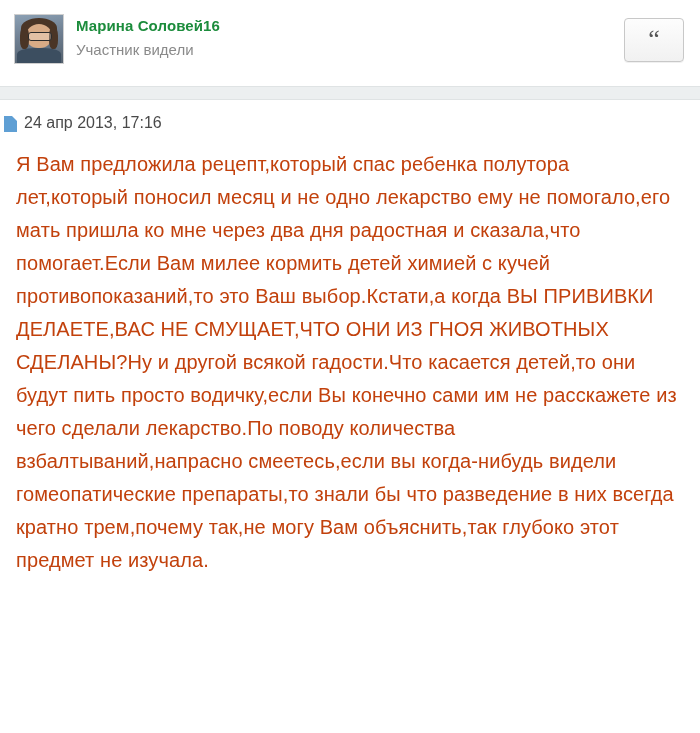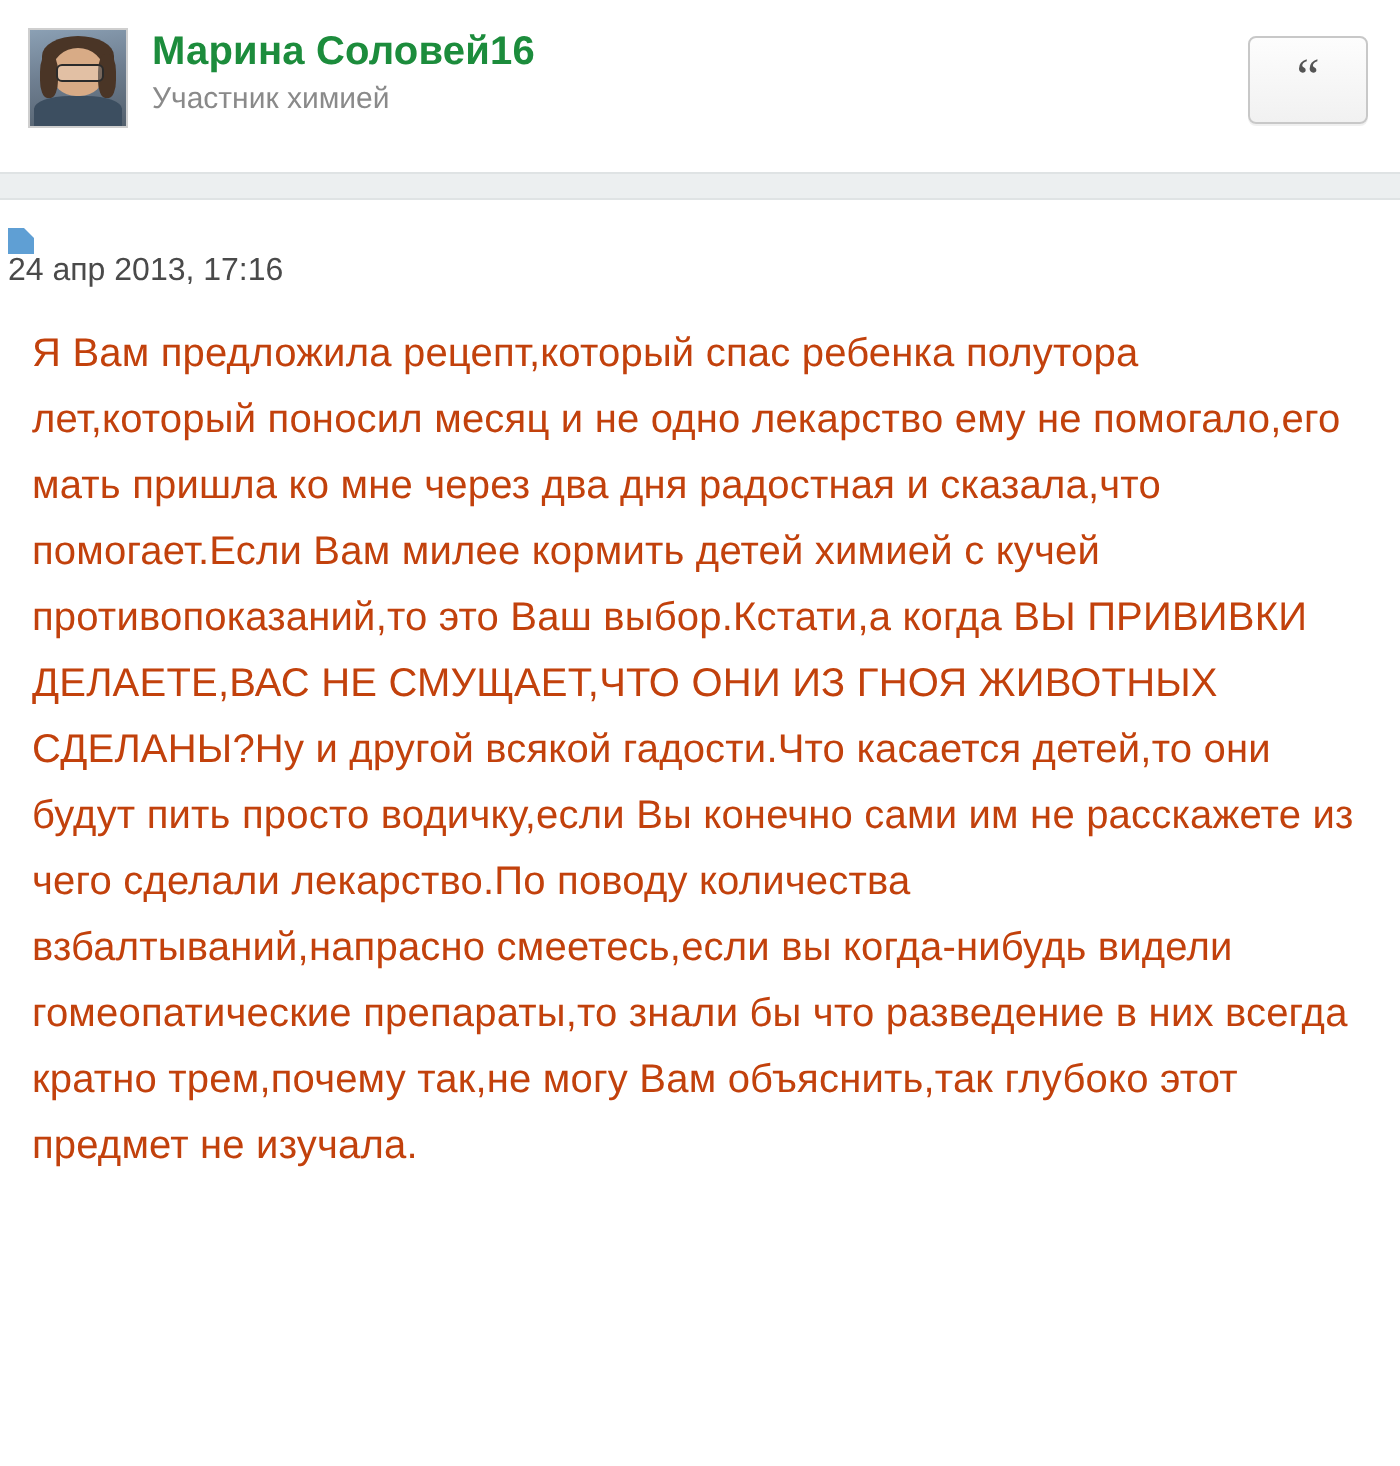--- a/index.html
+++ b/index.html
@@ -99,21 +99,21 @@
   }
 
   .author-block {
     margin-left: 12px;
     padding-top: 2px;
     flex: 1 1 auto;
   }
   .author-name {
     color: #1c8c3c;
     font-weight: bold;
-    font-size: 20px;
+    font-size: 15px;
     line-height: 20px;
     letter-spacing: 0.1px;
   }
   .author-role {
     color: #8a8a8a;
     font-size: 15px;
     line-height: 20px;
     margin-top: 4px;
   }
 
@@ -138,24 +138,23 @@
   .separator {
     height: 12px;
     background: #eceff0;
     border-top: 1px solid #dfe3e4;
     border-bottom: 1px solid #dfe3e4;
   }
 
   
   .date-row {
     display: flex;
-    align-items: flex-start;
+    align-items: flex-end;
     padding: 14px 0 10px 4px;
     background: #ffffff;
-    flex-direction: column;
   }
   .page-icon {
     width: 13px;
     height: 16px;
     position: relative;
     flex: 0 0 13px;
     background: #5f9fd4;
     margin-right: 7px;
   }
   .page-icon::after {
@@ -207,21 +206,21 @@
       <div class="hair"></div>
       <div class="face"></div>
       <div class="hair2"></div>
       <div class="hair3"></div>
       <div class="glasses"></div>
       <div class="body"></div>
     </div>
 
     <div class="author-block">
       <div class="author-name">Марина Соловей16</div>
-      <div class="author-role">Участник химией</div>
+      <div class="author-role">Участник видели</div>
     </div>
 
     <div class="quote-button">“</div>
   </div>
 
   <div class="separator"></div>
 
   <div class="date-row">
     <span class="page-icon"></span>
     <span class="date-text">24 апр 2013, 17:16</span>

